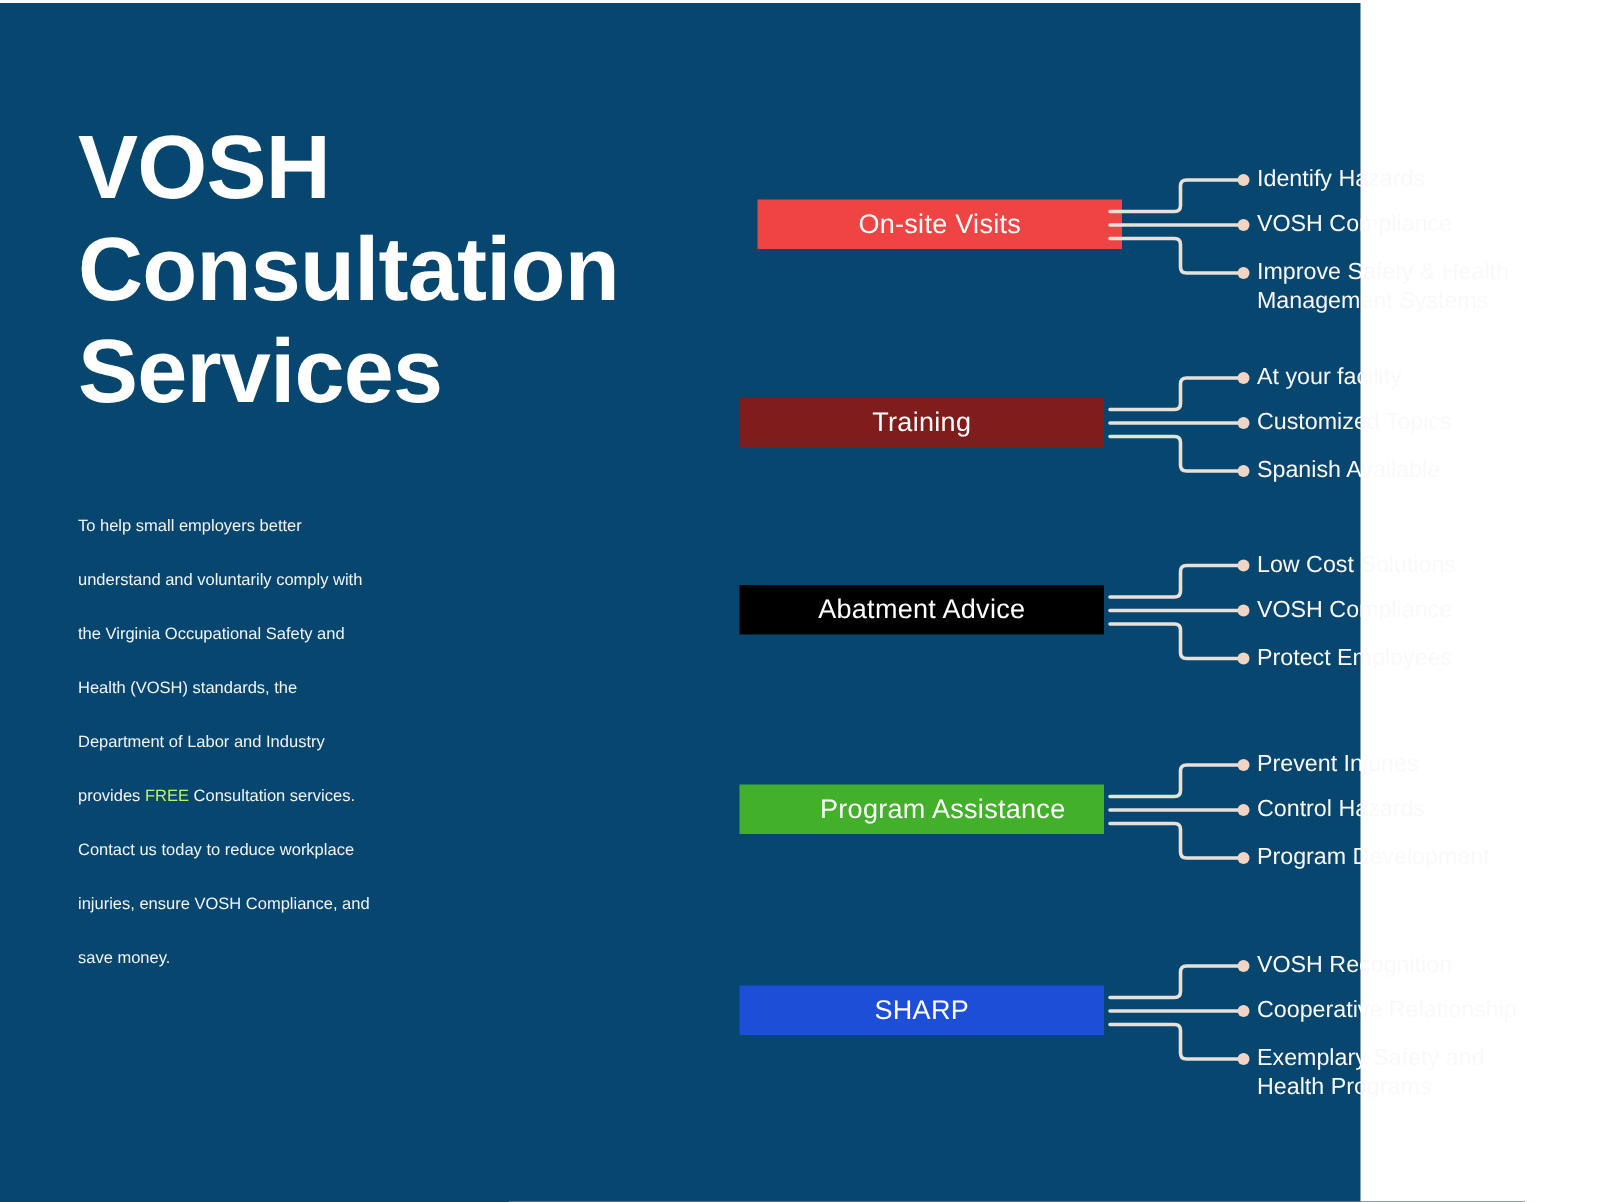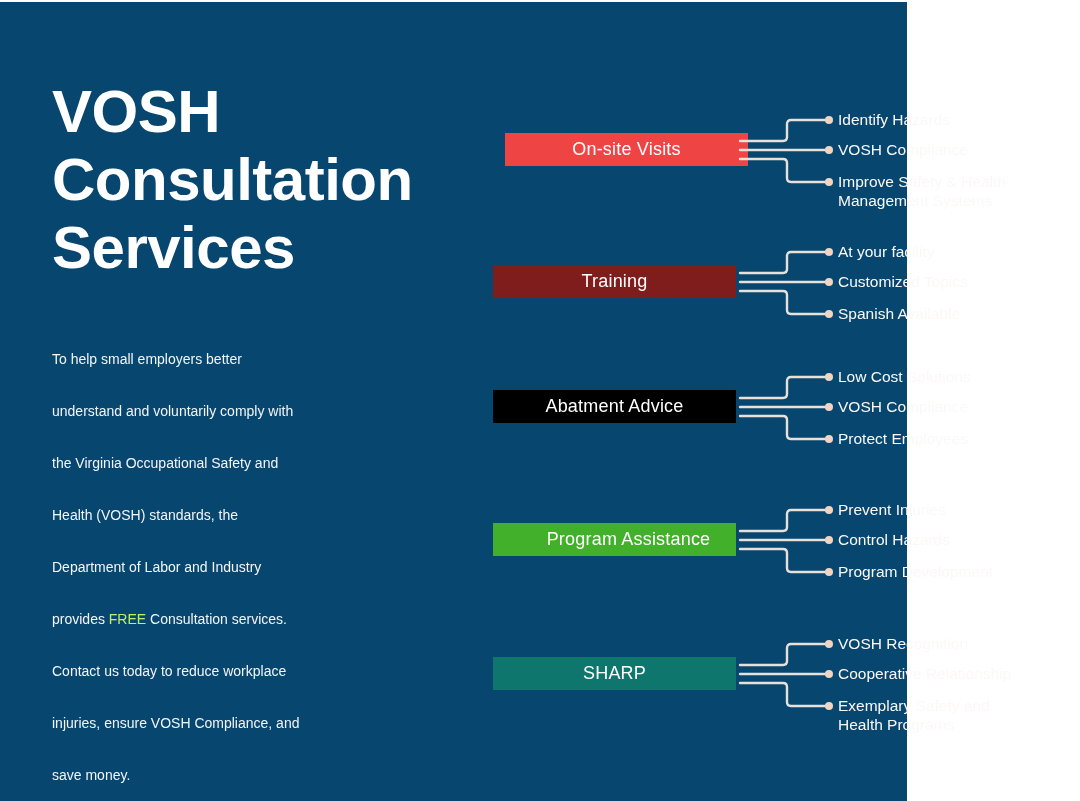--- a/index.html
+++ b/index.html
@@ -13,21 +13,21 @@
     position:absolute; left:0; top:2px; width:907px; height:801px;
   }
   .title {
     position:absolute; left:52px; top:76px;
     color:#ffffff; font-size:60px; font-weight:bold;
     line-height:68px; letter-spacing:-0.5px;
     white-space:pre-line;
   }
   .intro {
     position:absolute; left:52px; top:331px; width:390px;
-    color:#f3f5f7; font-size:14px; line-height:52px;
+    color:#f3f5f7; font-size:11px; line-height:36px;
     white-space:pre-line;
   }
   .intro b { font-weight:normal; color:#bef264; }
   .group {
     position:absolute; left:493px; width:590px; height:78px;
   }
   .bar {
     position:absolute; left:0; top:19px; width:243px; height:33px;
     display:flex; align-items:center; justify-content:center;
   }
@@ -136,21 +136,21 @@
       <circle cx="93" cy="6" r="4"></circle>
       <circle cx="93" cy="36" r="4"></circle>
       <circle cx="93" cy="68" r="4"></circle>
     </svg>
     <div class="item item-1">Prevent Injuries</div>
     <div class="item item-2">Control Hazards</div>
     <div class="item item-3">Program Development</div>
   </div>
 
   <div class="group g5">
-    <div class="bar" style="background-color: #0f766e;">
+    <div class="bar" style="background-color: #1d4ed8;">
       <span class="bar-label">SHARP</span>
     </div>
     <svg class="connector-svg" viewBox="0 0 98 78">
       <path d="M4 27 H47 Q51 27 51 23 V10 Q51 6 55 6 H93"></path>
       <path d="M4 36 H93"></path>
       <path d="M4 45 H47 Q51 45 51 49 V64 Q51 68 55 68 H93"></path>
       <circle cx="93" cy="6" r="4"></circle>
       <circle cx="93" cy="36" r="4"></circle>
       <circle cx="93" cy="68" r="4"></circle>
     </svg>

